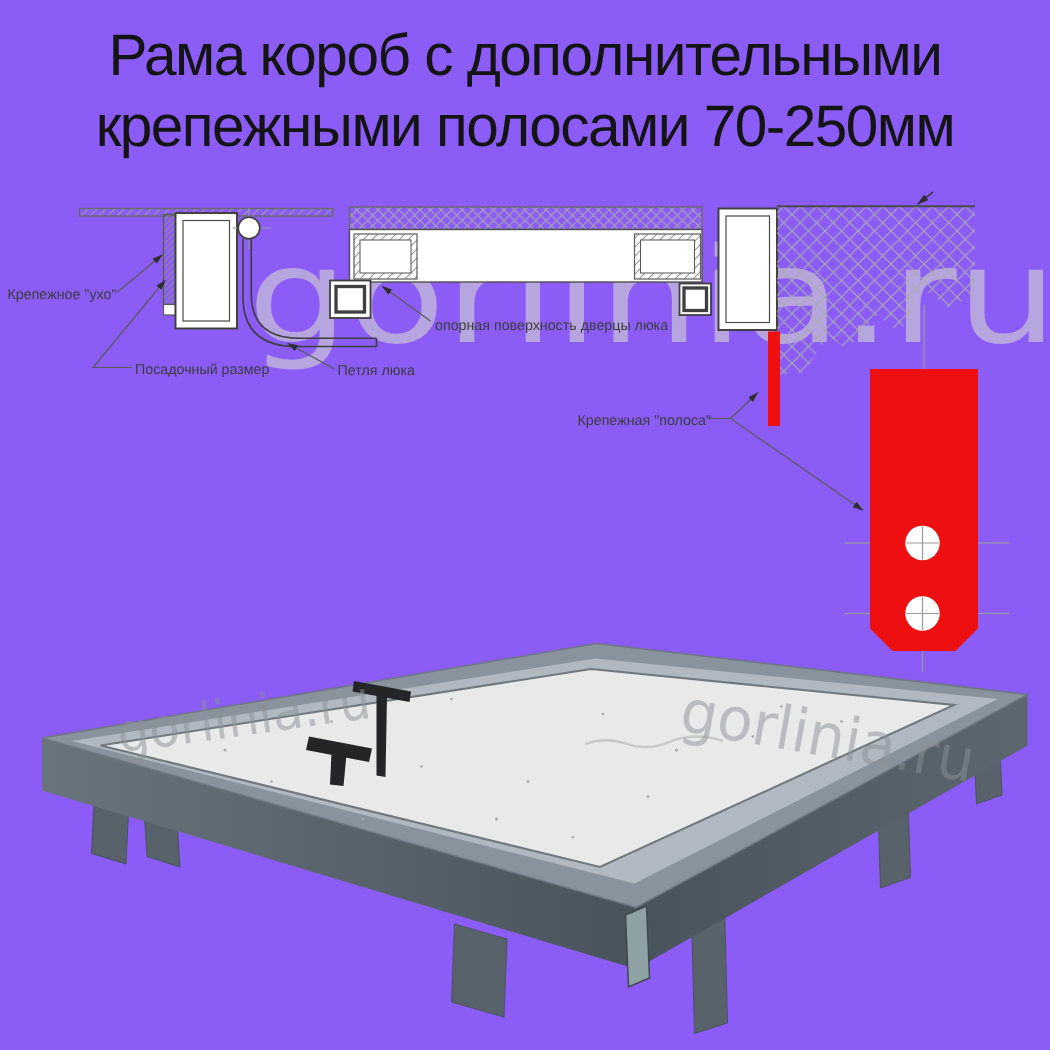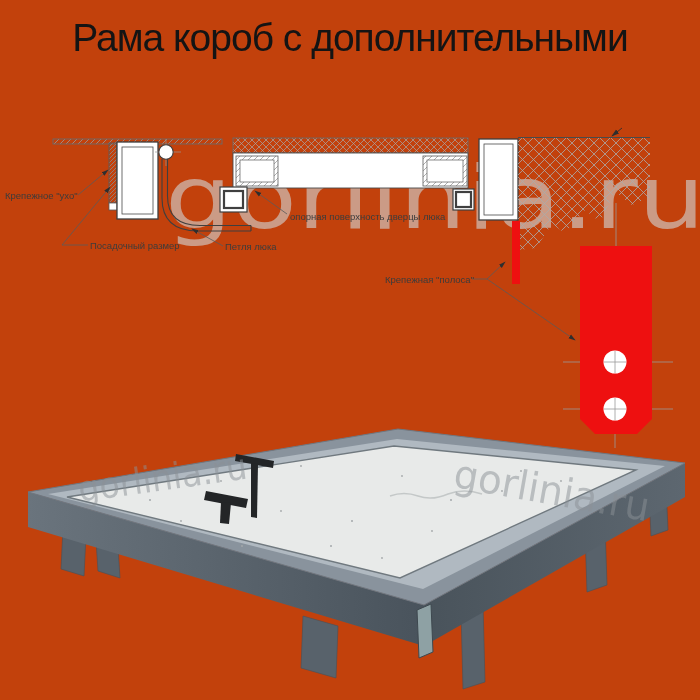--- a/index.html
+++ b/index.html
@@ -1,31 +1,32 @@
 <!DOCTYPE html>
 <html><head>
 <meta charset="utf-8">
 <style>
   html,body{margin:0;padding:0;background:#ffffff;}
-  .stage{position:relative;width:700px;height:700px;background:#c2410c;overflow:hidden;
+  .stage{position:relative;width:700px;height:700px;background:#8b5cf6;overflow:hidden;
          font-family:"Liberation Sans",sans-serif;}
   .title{position:absolute;top:14px;left:0;width:700px;text-align:center;
          font-size:39px;line-height:47px;letter-spacing:-1px;color:#141414;font-weight:500;}
   .title div{white-space:nowrap;}
   svg{position:absolute;top:0;left:0;}
   text.lbl{font-family:"Liberation Sans",sans-serif;font-size:9.5px;fill:#3c3c3c;}
   text.wm{font-family:"DejaVu Sans",sans-serif;}
 </style>
 </head>
 <body>
 
 <div class="stage">
 
   <div class="title">
     <div>Рама короб с дополнительными</div>
+    <div>крепежными полосами 70-250мм</div>
   </div>
 
   <svg width="700" height="700" viewBox="0 0 700 700">
     <defs>
       <pattern id="hatchD" width="6" height="6" patternUnits="userSpaceOnUse">
         <path d="M0,6 L6,0" stroke="#9a9a9a" stroke-width="0.8"></path>
       </pattern>
       <pattern id="hatchE" width="4" height="4" patternUnits="userSpaceOnUse">
         <path d="M0,4 L4,0" stroke="#8a8a8a" stroke-width="0.8"></path>
       </pattern>

